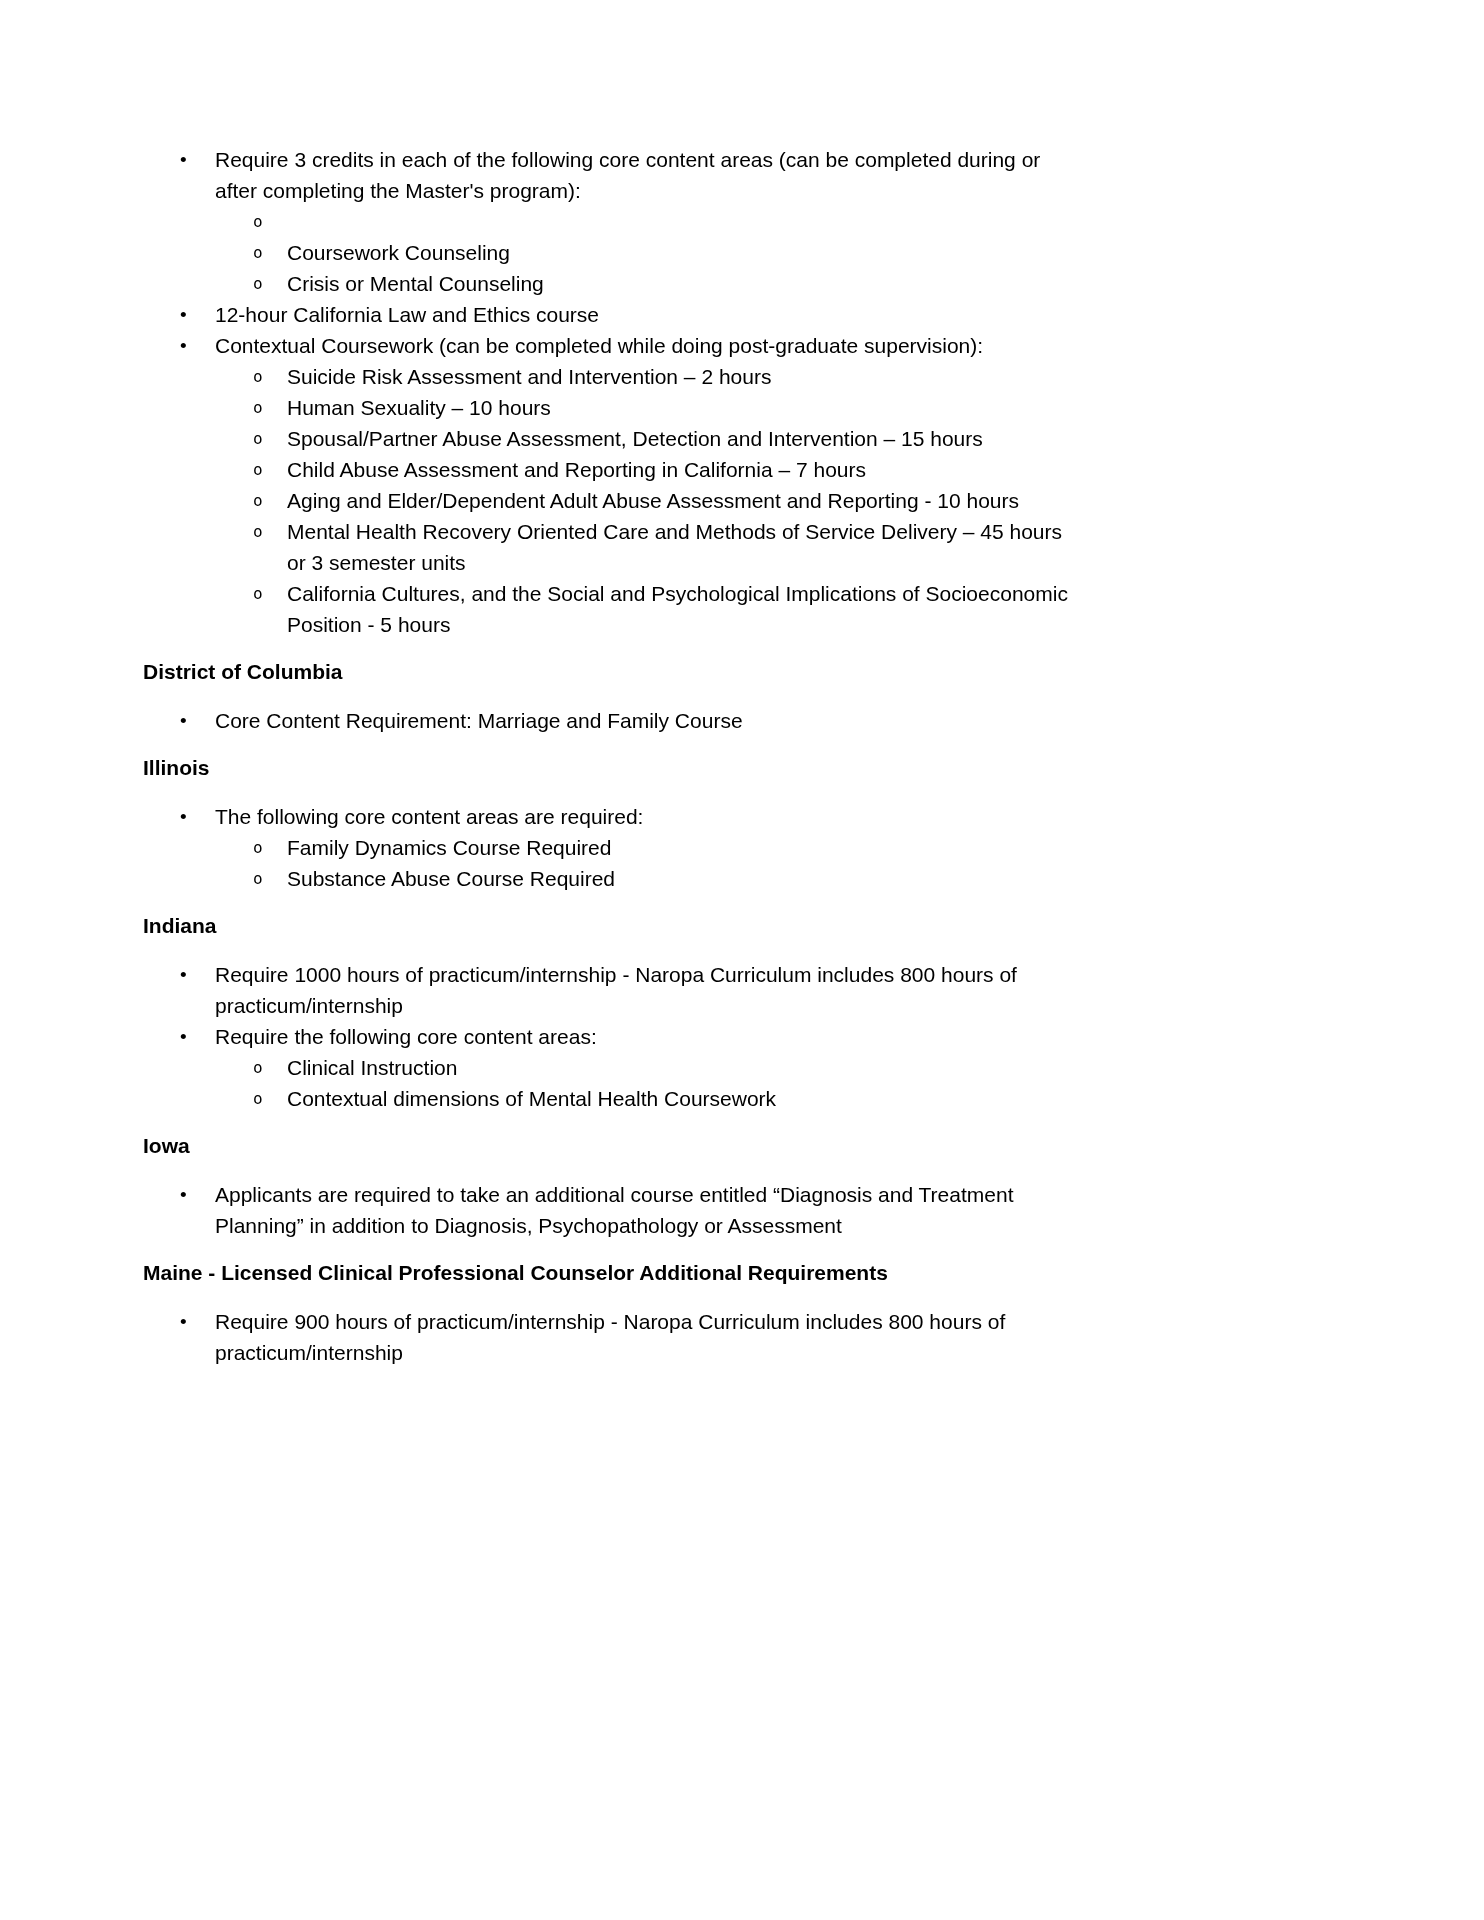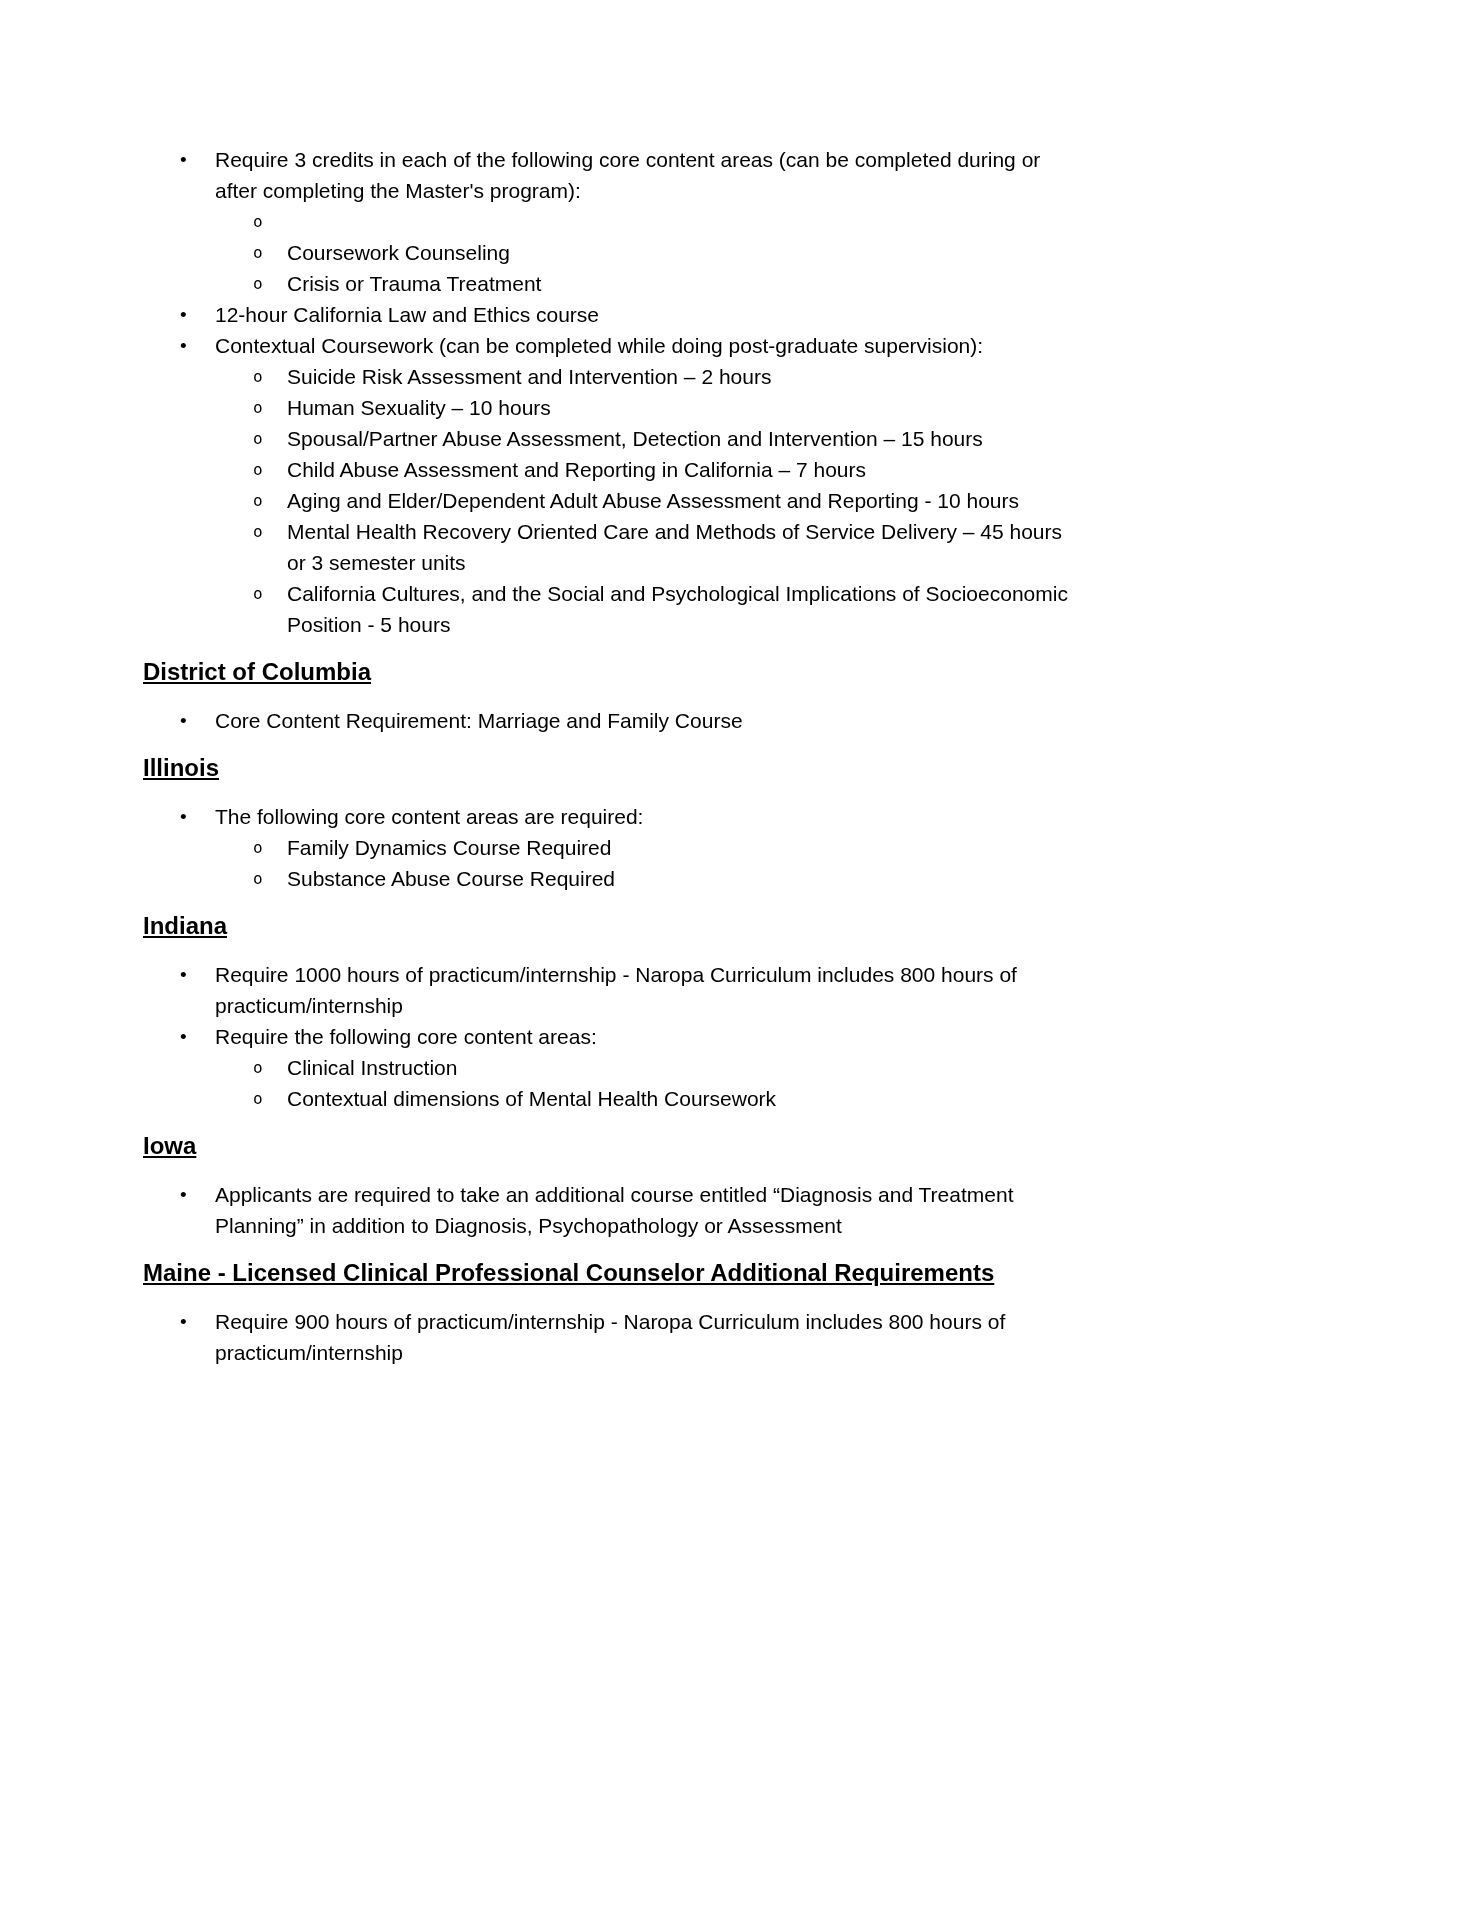--- a/index.html
+++ b/index.html
@@ -42,45 +42,44 @@
     line-height: 31px;
   }
   .marker {
     color: #000000;
   }
   .text {
     flex: 1 1 auto;
   }
   p.heading {
     font-weight: bold;
-    font-size: 24px;
+    font-size: 21px;
     line-height: 31px;
     margin: 16px 0 18px 0;
-    text-decoration: underline;
   }
 </style>
 </head>
 <body>
 
 <div class="page">
   <div class="content">
       <div class="block b1">
         <span class="marker">•</span>
         <div class="text">Require 3 credits in each of the following core content areas (can be completed during or after completing the Master's program):</div>
       </div>
       <div class="block b2">
         <span class="marker">o</span>
       </div>
       <div class="block b2">
         <span class="marker">o</span>
         <div class="text">Coursework Counseling</div>
       </div>
       <div class="block b2">
         <span class="marker">o</span>
-        <div class="text">Crisis or Trauma Treatment</div>
+        <div class="text">Crisis or Mental Counseling</div>
       </div>
       <div class="block b1">
         <span class="marker">•</span>
         <div class="text">12-hour California Law and Ethics course</div>
       </div>
       <div class="block b1">
         <span class="marker">•</span>
         <div class="text">Contextual Coursework (can be completed while doing post-graduate supervision):</div>
       </div>
       <div class="block b2">

